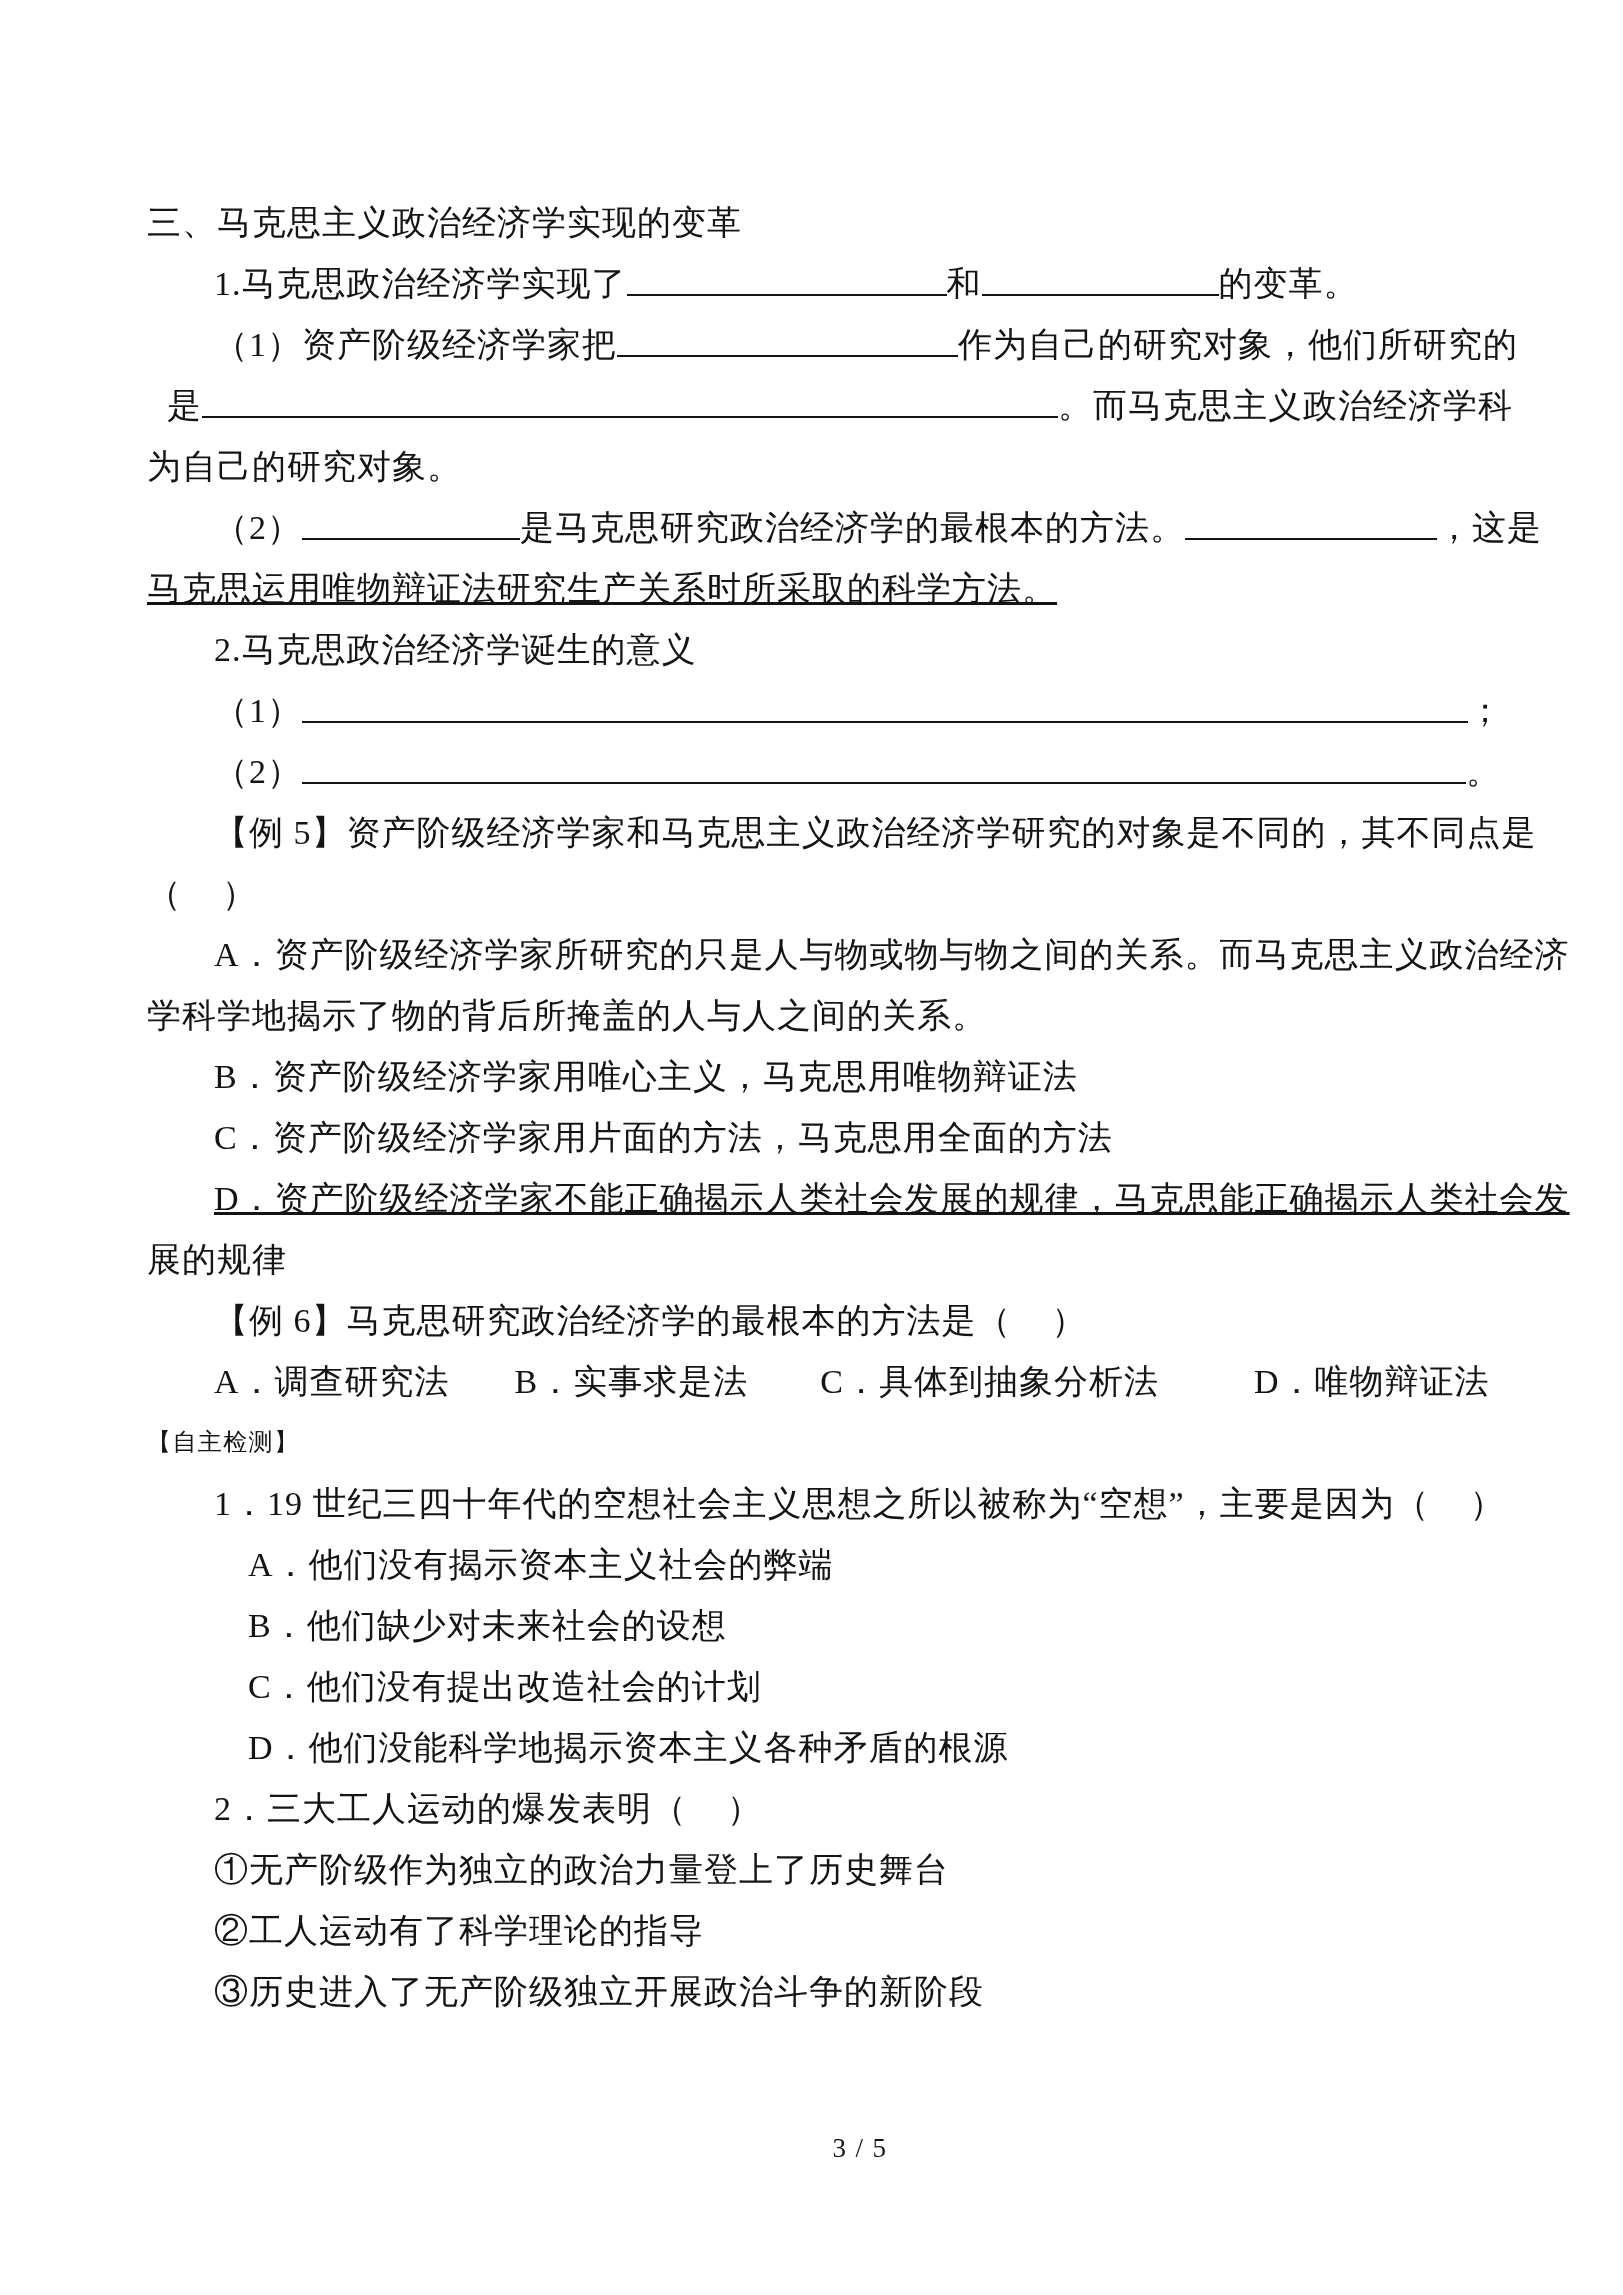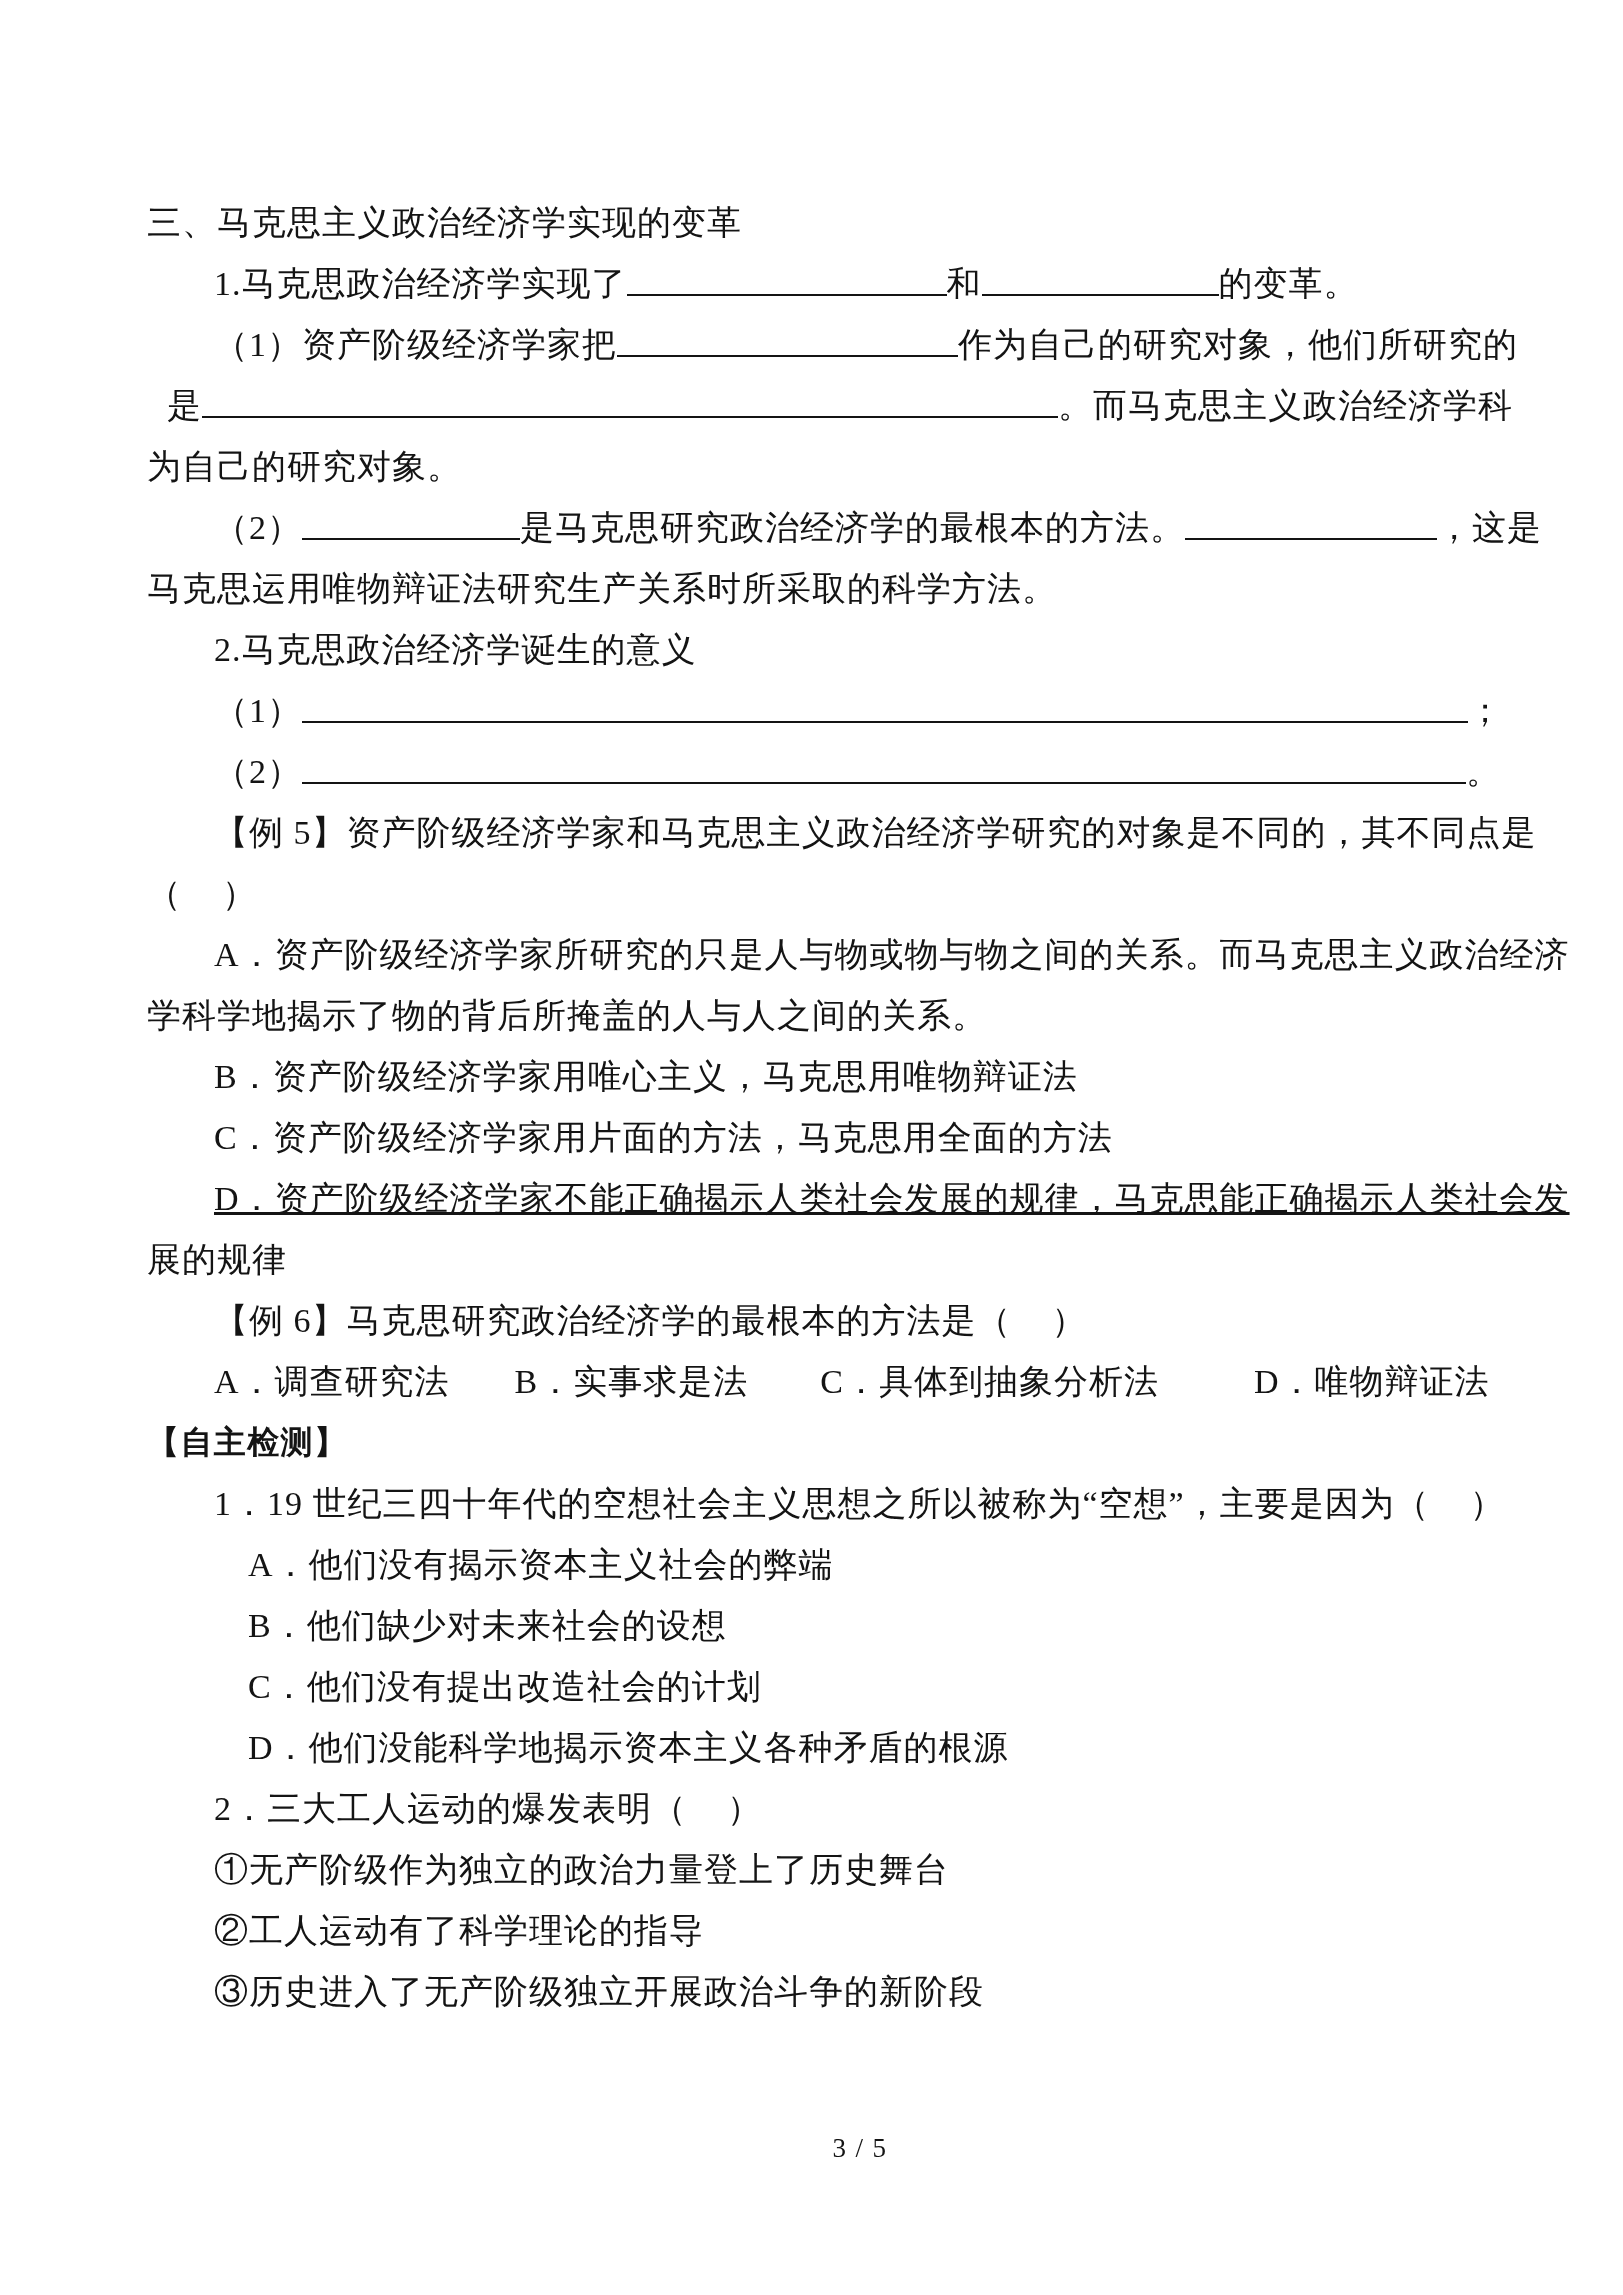--- a/index.html
+++ b/index.html
@@ -21,22 +21,22 @@
     width: 1357px;
   }
   .line {
     height: 61px;
     line-height: 61px;
     font-size: 34px;
     letter-spacing: 1px;
     white-space: nowrap;
   }
   .line.heading {
-    font-size: 32px;
-    font-weight: bold;
+    font-size: 24px;
+    font-weight: normal;
     letter-spacing: 1.4px;
   }
   .blank {
     display: inline-block;
     height: 6.8px;
     border-bottom: 2.7px solid #141414;
     position: relative;
     top: 1.4px;
   }
   .gap {
@@ -61,21 +61,21 @@
 </head>
 <body>
 
 <div class="doc-body">
     <div class="line" style="padding-left: 0px;"><span>三、马克思主义政治经济学实现的变革</span></div>
     <div class="line" style="padding-left: 67px;"><span>1.马克思政治经济学实现了</span><span class="blank" style="width: 320px;"></span><span>和</span><span class="blank" style="width: 237px;"></span><span>的变革。</span></div>
     <div class="line" style="padding-left: 67px;"><span>（1）资产阶级经济学家把</span><span class="blank" style="width: 341px;"></span><span>作为自己的研究对象，他们所研究的</span></div>
     <div class="line" style="padding-left: 0px; margin-left: 20px;"><span>是</span><span class="blank" style="width: 856px;"></span><span>。而马克思主义政治经济学科</span></div>
     <div class="line" style="padding-left: 0px;"><span>为自己的研究对象。</span></div>
     <div class="line" style="padding-left: 67px;"><span>（2）</span><span class="blank" style="width: 218px;"></span><span>是马克思研究政治经济学的最根本的方法。</span><span class="blank" style="width: 252px;"></span><span>，这是</span></div>
-    <div class="line" style="padding-left: 0px;"><span>马克思运用唯物辩证法研究生产关系时所采取的科学方法。</span></div>
+    <div class="line" style="padding-left: 0px; text-decoration: underline;"><span>马克思运用唯物辩证法研究生产关系时所采取的科学方法。</span></div>
     <div class="line" style="padding-left: 67px;"><span>2.马克思政治经济学诞生的意义</span></div>
     <div class="line" style="padding-left: 67px;"><span>（1）</span><span class="blank" style="width: 1166px;"></span><span>；</span></div>
     <div class="line" style="padding-left: 67px;"><span>（2）</span><span class="blank" style="width: 1164px;"></span><span>。</span></div>
     <div class="line" style="padding-left: 67px;"><span>【例 5】资产阶级经济学家和马克思主义政治经济学研究的对象是不同的，其不同点是</span></div>
     <div class="line" style="padding-left: 0px;"><span>（</span><span class="gap" style="width: 40px;"></span><span>）</span></div>
     <div class="line" style="padding-left: 67px;"><span>A．资产阶级经济学家所研究的只是人与物或物与物之间的关系。而马克思主义政治经济</span></div>
     <div class="line" style="padding-left: 0px;"><span>学科学地揭示了物的背后所掩盖的人与人之间的关系。</span></div>
     <div class="line" style="padding-left: 67px;"><span>B．资产阶级经济学家用唯心主义，马克思用唯物辩证法</span></div>
     <div class="line" style="padding-left: 67px;"><span>C．资产阶级经济学家用片面的方法，马克思用全面的方法</span></div>
     <div class="line" style="padding-left: 67px; text-decoration: underline;"><span>D．资产阶级经济学家不能正确揭示人类社会发展的规律，马克思能正确揭示人类社会发</span></div>

